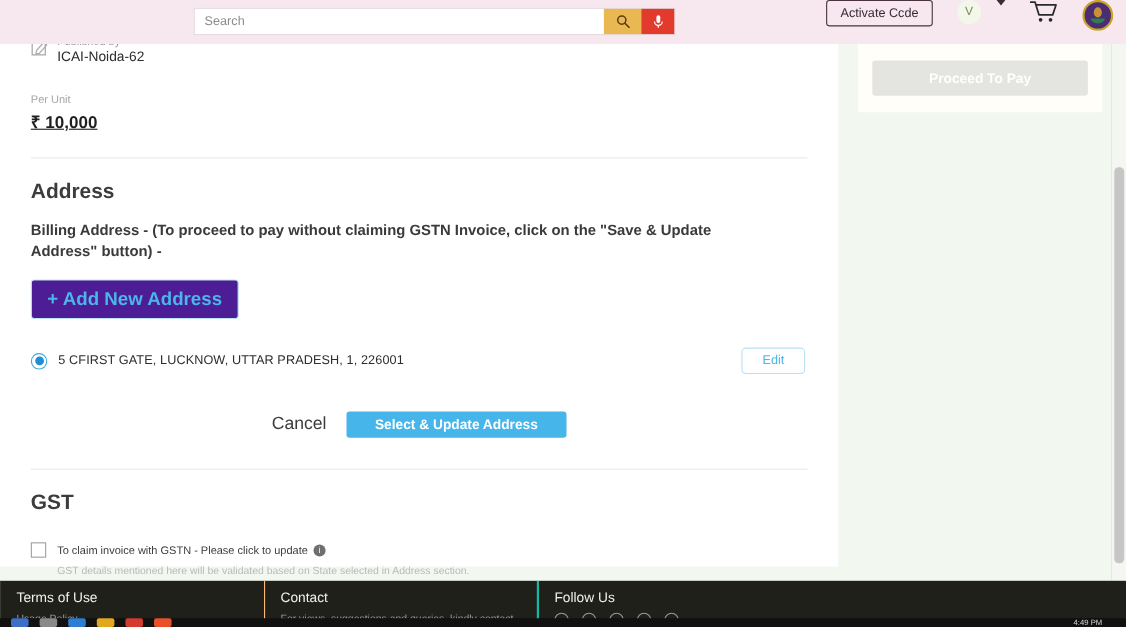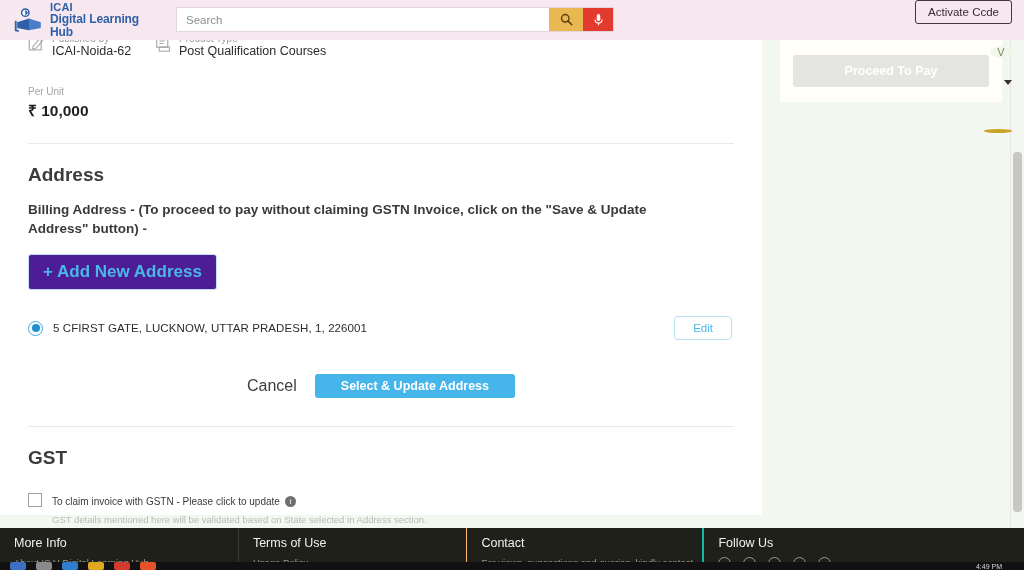--- a/index.html
+++ b/index.html
@@ -34,21 +34,21 @@
     flex: 1; border: none; outline: none; padding: 0 9px;
     font-size: 11.5px; color: #666; font-family: "Liberation Sans", sans-serif;
     background: transparent;
   }
   .search-input::placeholder { color: #8c8c8c; }
   .search-btn { width: 34px; background: #eab852; display: flex; align-items: center; justify-content: center; cursor: pointer; }
   .mic-btn  { width: 30px; background: #e23b2e; display: flex; align-items: center; justify-content: center; cursor: pointer; }
 
   .header-right {
     position: absolute; right: 12px; top: 0; height: 40px;
-    display: flex; align-items: flex-end; gap: 22px; flex-direction: column;
+    display: flex; align-items: flex-start; gap: 22px;
   }
   .activate-btn {
     border: 1px solid #4a3240; background: transparent;
     border-radius: 3px; padding: 5px 12px;
     font-size: 11.5px; color: #3b2b35; cursor: pointer;
     font-family: "Liberation Sans", sans-serif;
   }
   .avatar-letter {
     width: 22px; height: 22px; border-radius: 50%;
     background: #f3f7ea; color: #7c8a5f;
@@ -78,21 +78,21 @@
   .meta-strip { position: relative; height: 28px; padding-top: 0; }
   .meta-col { position: absolute; display: flex; align-items: flex-start; }
   .meta-icon { width: 17px; height: 19px; margin-right: 7px; flex: none; opacity: .75; }
   .meta-label { font-size: 10px; color: #9a9a9a; line-height: 10px; }
   .meta-value { font-size: 12.5px; color: #2b2b2b; line-height: 15px; }
   .meta-1 { left: 28px; top: -6px; }
   .meta-2 { left: 155px; top: -6px; }
 
   .perunit { margin-top: 18px; margin-left: 28px; }
   .perunit-label { font-size: 10px; color: #a5a5a5; }
-  .perunit-value { font-size: 15.5px; font-weight: bold; color: #1f1f1f; margin-top: 2px; }
+  .perunit-value { font-size: 15.5px; font-weight: bold; color: #1f1f1f; margin-top: 2px; text-decoration: underline; }
 
   .divider { height: 1px; background: #e9e9e9; margin: 22px 28px 0 28px; }
 
   .section-title { font-size: 19px; color: #3c3c3c; font-weight: bold; margin: 20px 0 0 0; }
 
   .billing-note {
     font-size: 13.5px; color: #3a3a3a; font-weight: bold;
     line-height: 19px; margin-top: 14px; max-width: 620px;
   }
 
@@ -202,33 +202,20 @@
   .tb-item { width: 16px; height: 8px; margin-left: 10px; border-radius: 2px; }
   .tb-time { position: absolute; right: 22px; font-size: 7px; color: #d8d8d8; }
 </style>
 </head>
 <body>
 
 <div class="viewport">
 
   <div class="header">
 
-    <div class="brand">
-      <svg class="brand-logo" viewBox="0 0 40 38">
-        <path d="M4 22 L20 17 L20 33 L4 30 Z" fill="#2f5fa8"></path>
-        <path d="M36 22 L20 17 L20 33 L36 30 Z" fill="#4a7fc7"></path>
-        <circle cx="15" cy="9" r="5" fill="#ffffff" stroke="#2f5fa8" stroke-width="2"></circle>
-        <path d="M15 5 L19 9 L15 13 Z" fill="#2f5fa8"></path>
-        <path d="M2 20 L2 33 L6 34" stroke="#2f5fa8" stroke-width="2.5" fill="none"></path>
-      </svg>
-      <div class="brand-text">
-        <div class="brand-line1">ICAI</div>
-        <div class="brand-line2">Digital Learning Hub</div>
-      </div>
-    </div>
 
     <div class="search-wrap">
       <input class="search-input" type="text" placeholder="Search" style="">
       <div class="search-btn">
         <svg width="13" height="13" viewBox="0 0 16 16">
           <circle cx="6.5" cy="6.5" r="4.6" fill="none" stroke="#5a3d0e" stroke-width="1.7"></circle>
           <line x1="10" y1="10" x2="14.5" y2="14.5" stroke="#5a3d0e" stroke-width="1.9" stroke-linecap="round"></line>
         </svg>
       </div>
       <div class="mic-btn">
@@ -267,33 +254,20 @@
         <div class="meta-col meta-1">
           <svg class="meta-icon" viewBox="0 0 20 22">
             <rect x="1.5" y="2.5" width="14" height="16" fill="none" stroke="#8e8e8e" stroke-width="1.4"></rect>
             <path d="M6 14 L14 5 L17 8 L9 17 L5.5 17.5 Z" fill="none" stroke="#8e8e8e" stroke-width="1.3"></path>
           </svg>
           <div>
             <div class="meta-label">Published by</div>
             <div class="meta-value">ICAI-Noida-62</div>
           </div>
         </div>
-        <div class="meta-col meta-2">
-          <svg class="meta-icon" viewBox="0 0 20 22">
-            <rect x="2" y="1.5" width="13" height="14" fill="none" stroke="#8e8e8e" stroke-width="1.4"></rect>
-            <line x1="5" y1="5" x2="12" y2="5" stroke="#8e8e8e" stroke-width="1.2"></line>
-            <line x1="5" y1="8" x2="12" y2="8" stroke="#8e8e8e" stroke-width="1.2"></line>
-            <line x1="5" y1="11" x2="10" y2="11" stroke="#8e8e8e" stroke-width="1.2"></line>
-            <rect x="5" y="15" width="12" height="5" fill="none" stroke="#8e8e8e" stroke-width="1.3"></rect>
-          </svg>
-          <div>
-            <div class="meta-label">Product Type</div>
-            <div class="meta-value">Post Qualification Courses</div>
-          </div>
-        </div>
       </div>
 
       <div class="perunit">
         <div class="perunit-label">Per Unit</div>
         <div class="perunit-value">₹ 10,000</div>
       </div>
 
       <div class="divider"></div>
 
       <div class="card-inner">
@@ -337,24 +311,20 @@
     <div class="side-card"></div>
     <button class="proceed-btn">Proceed To Pay</button>
   </div>
 
   <div class="scroll-track">
     <div class="scroll-thumb"></div>
   </div>
 
   <div class="footer">
     <div class="footer-cols">
-      <div class="fcol c1">
-        <div class="ftitle">More Info</div>
-        <div class="fsub">About ICAI Digital Learning Hub</div>
-      </div>
       <div class="fcol c2">
         <div class="ftitle">Terms of Use</div>
         <div class="fsub">Usage Policy</div>
       </div>
       <div class="fcol c3">
         <div class="ftitle">Contact</div>
         <div class="fsub">For views, suggestions and queries, kindly contact</div>
       </div>
       <div class="fcol c4">
         <div class="ftitle">Follow Us</div>

